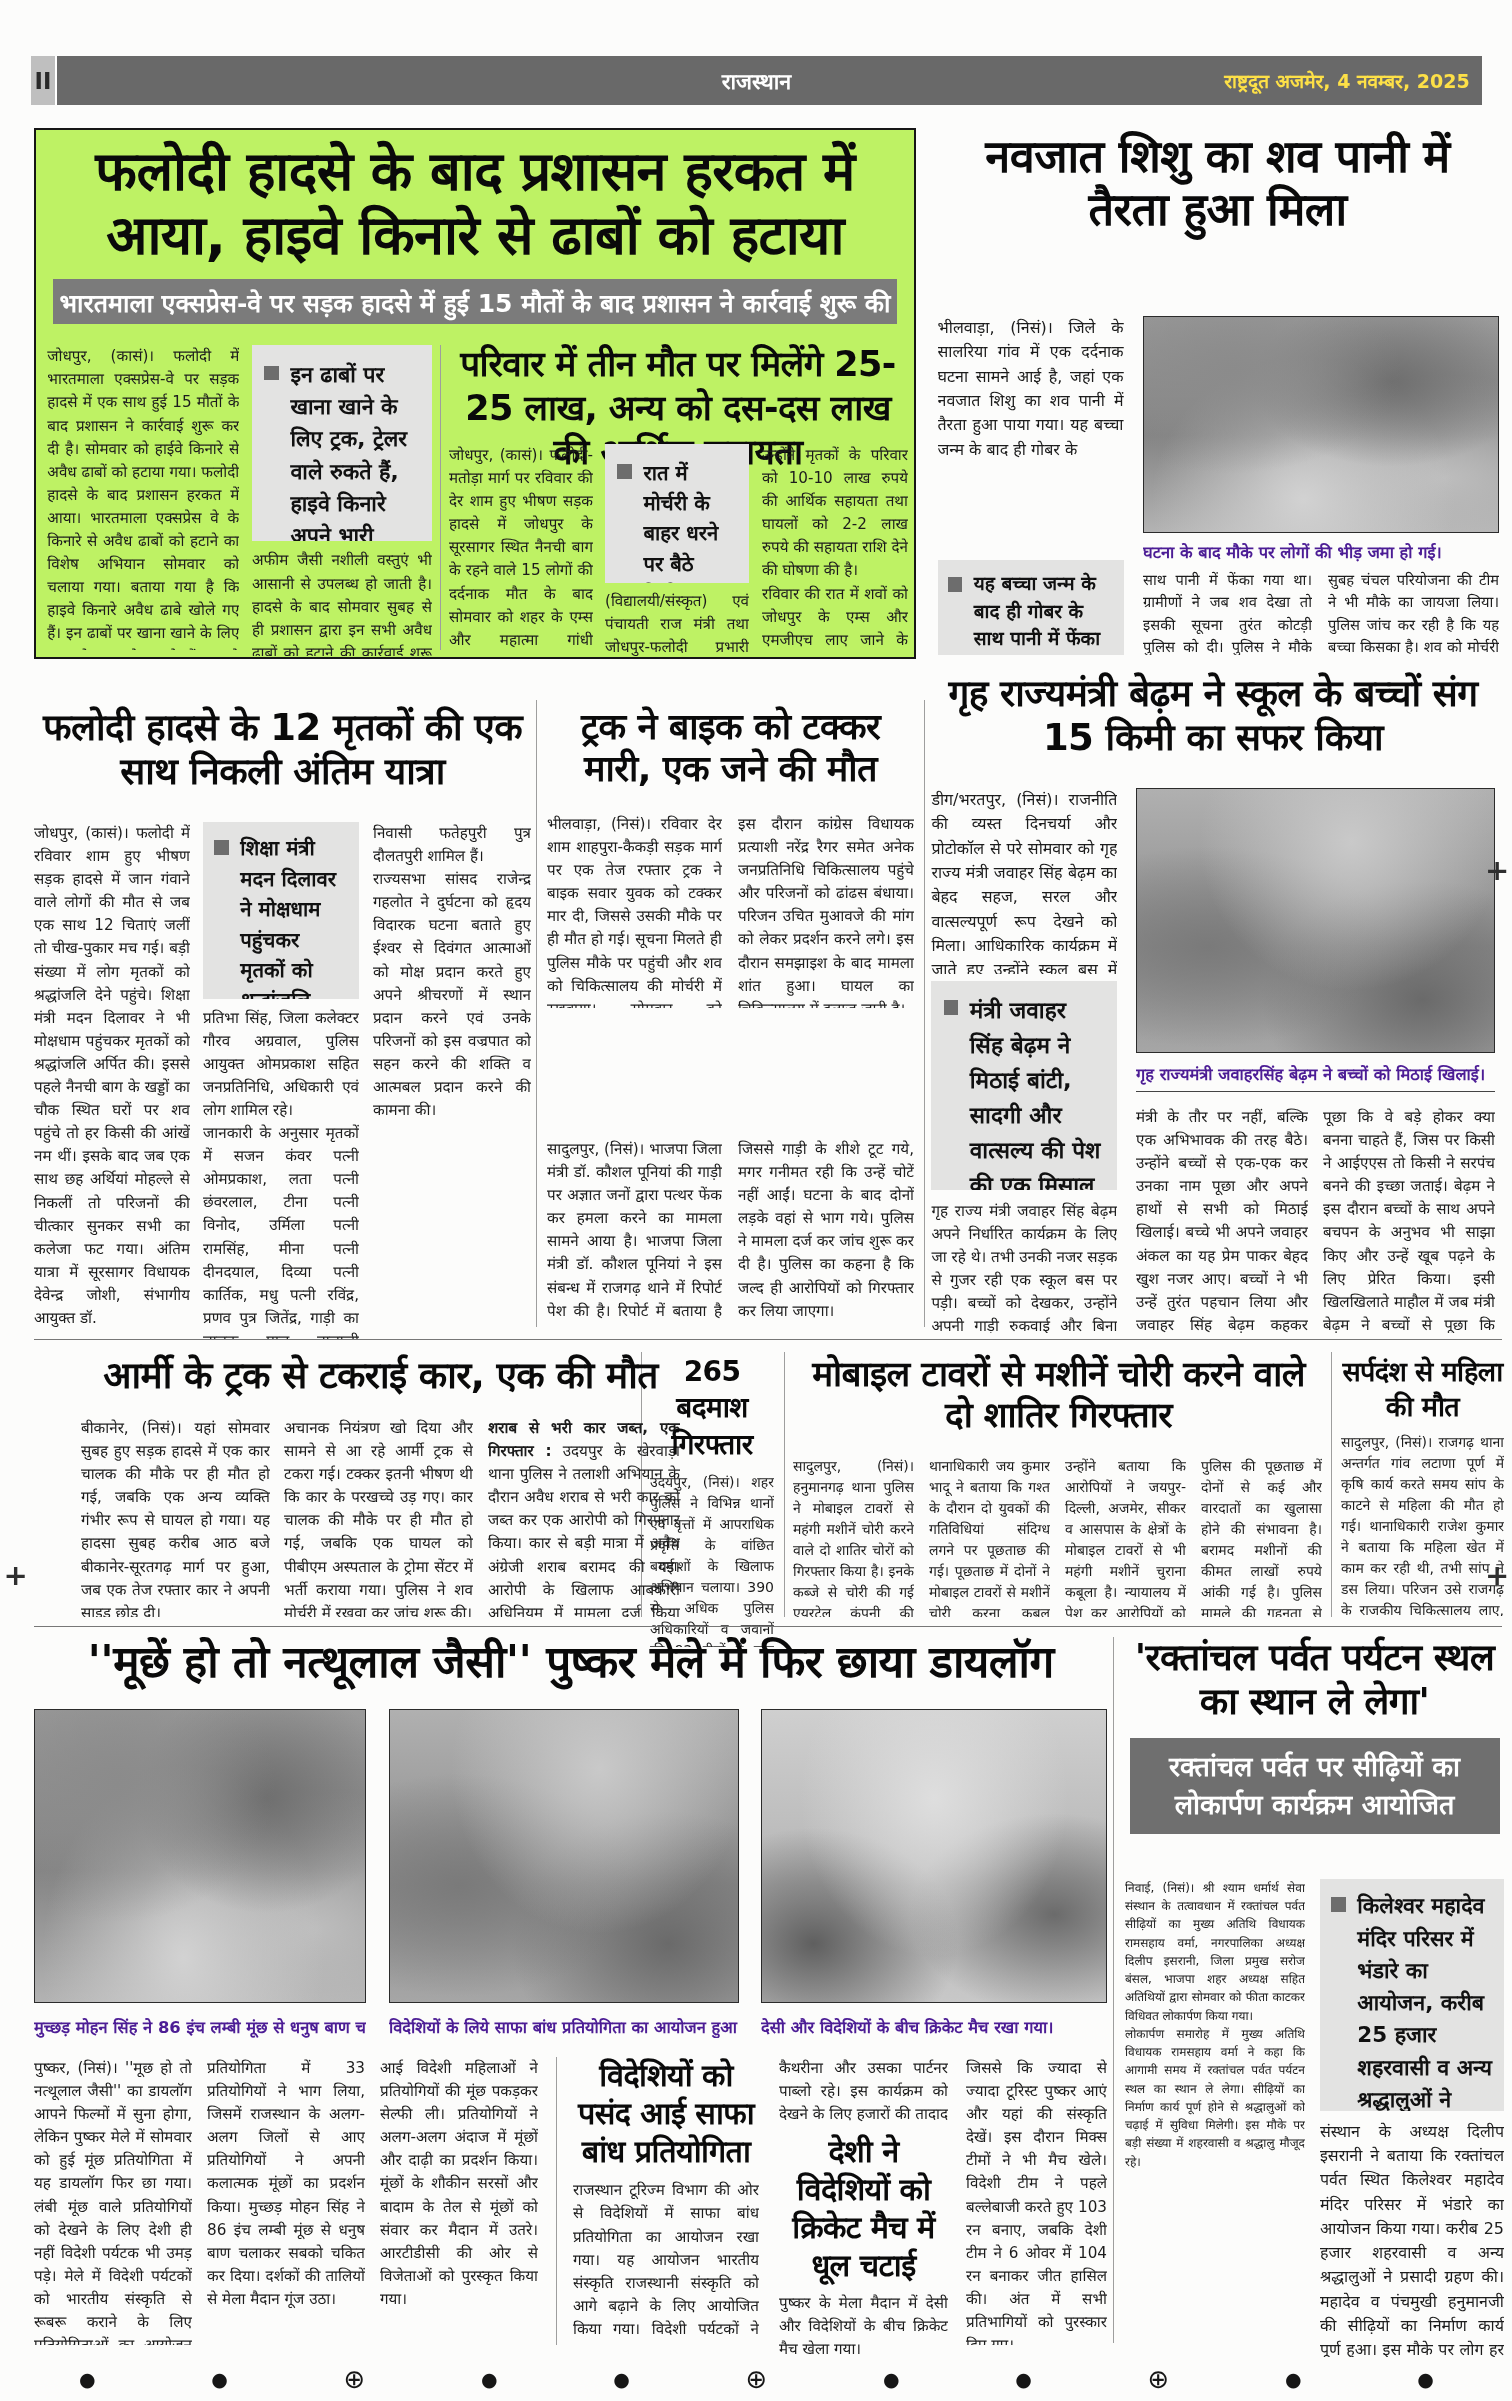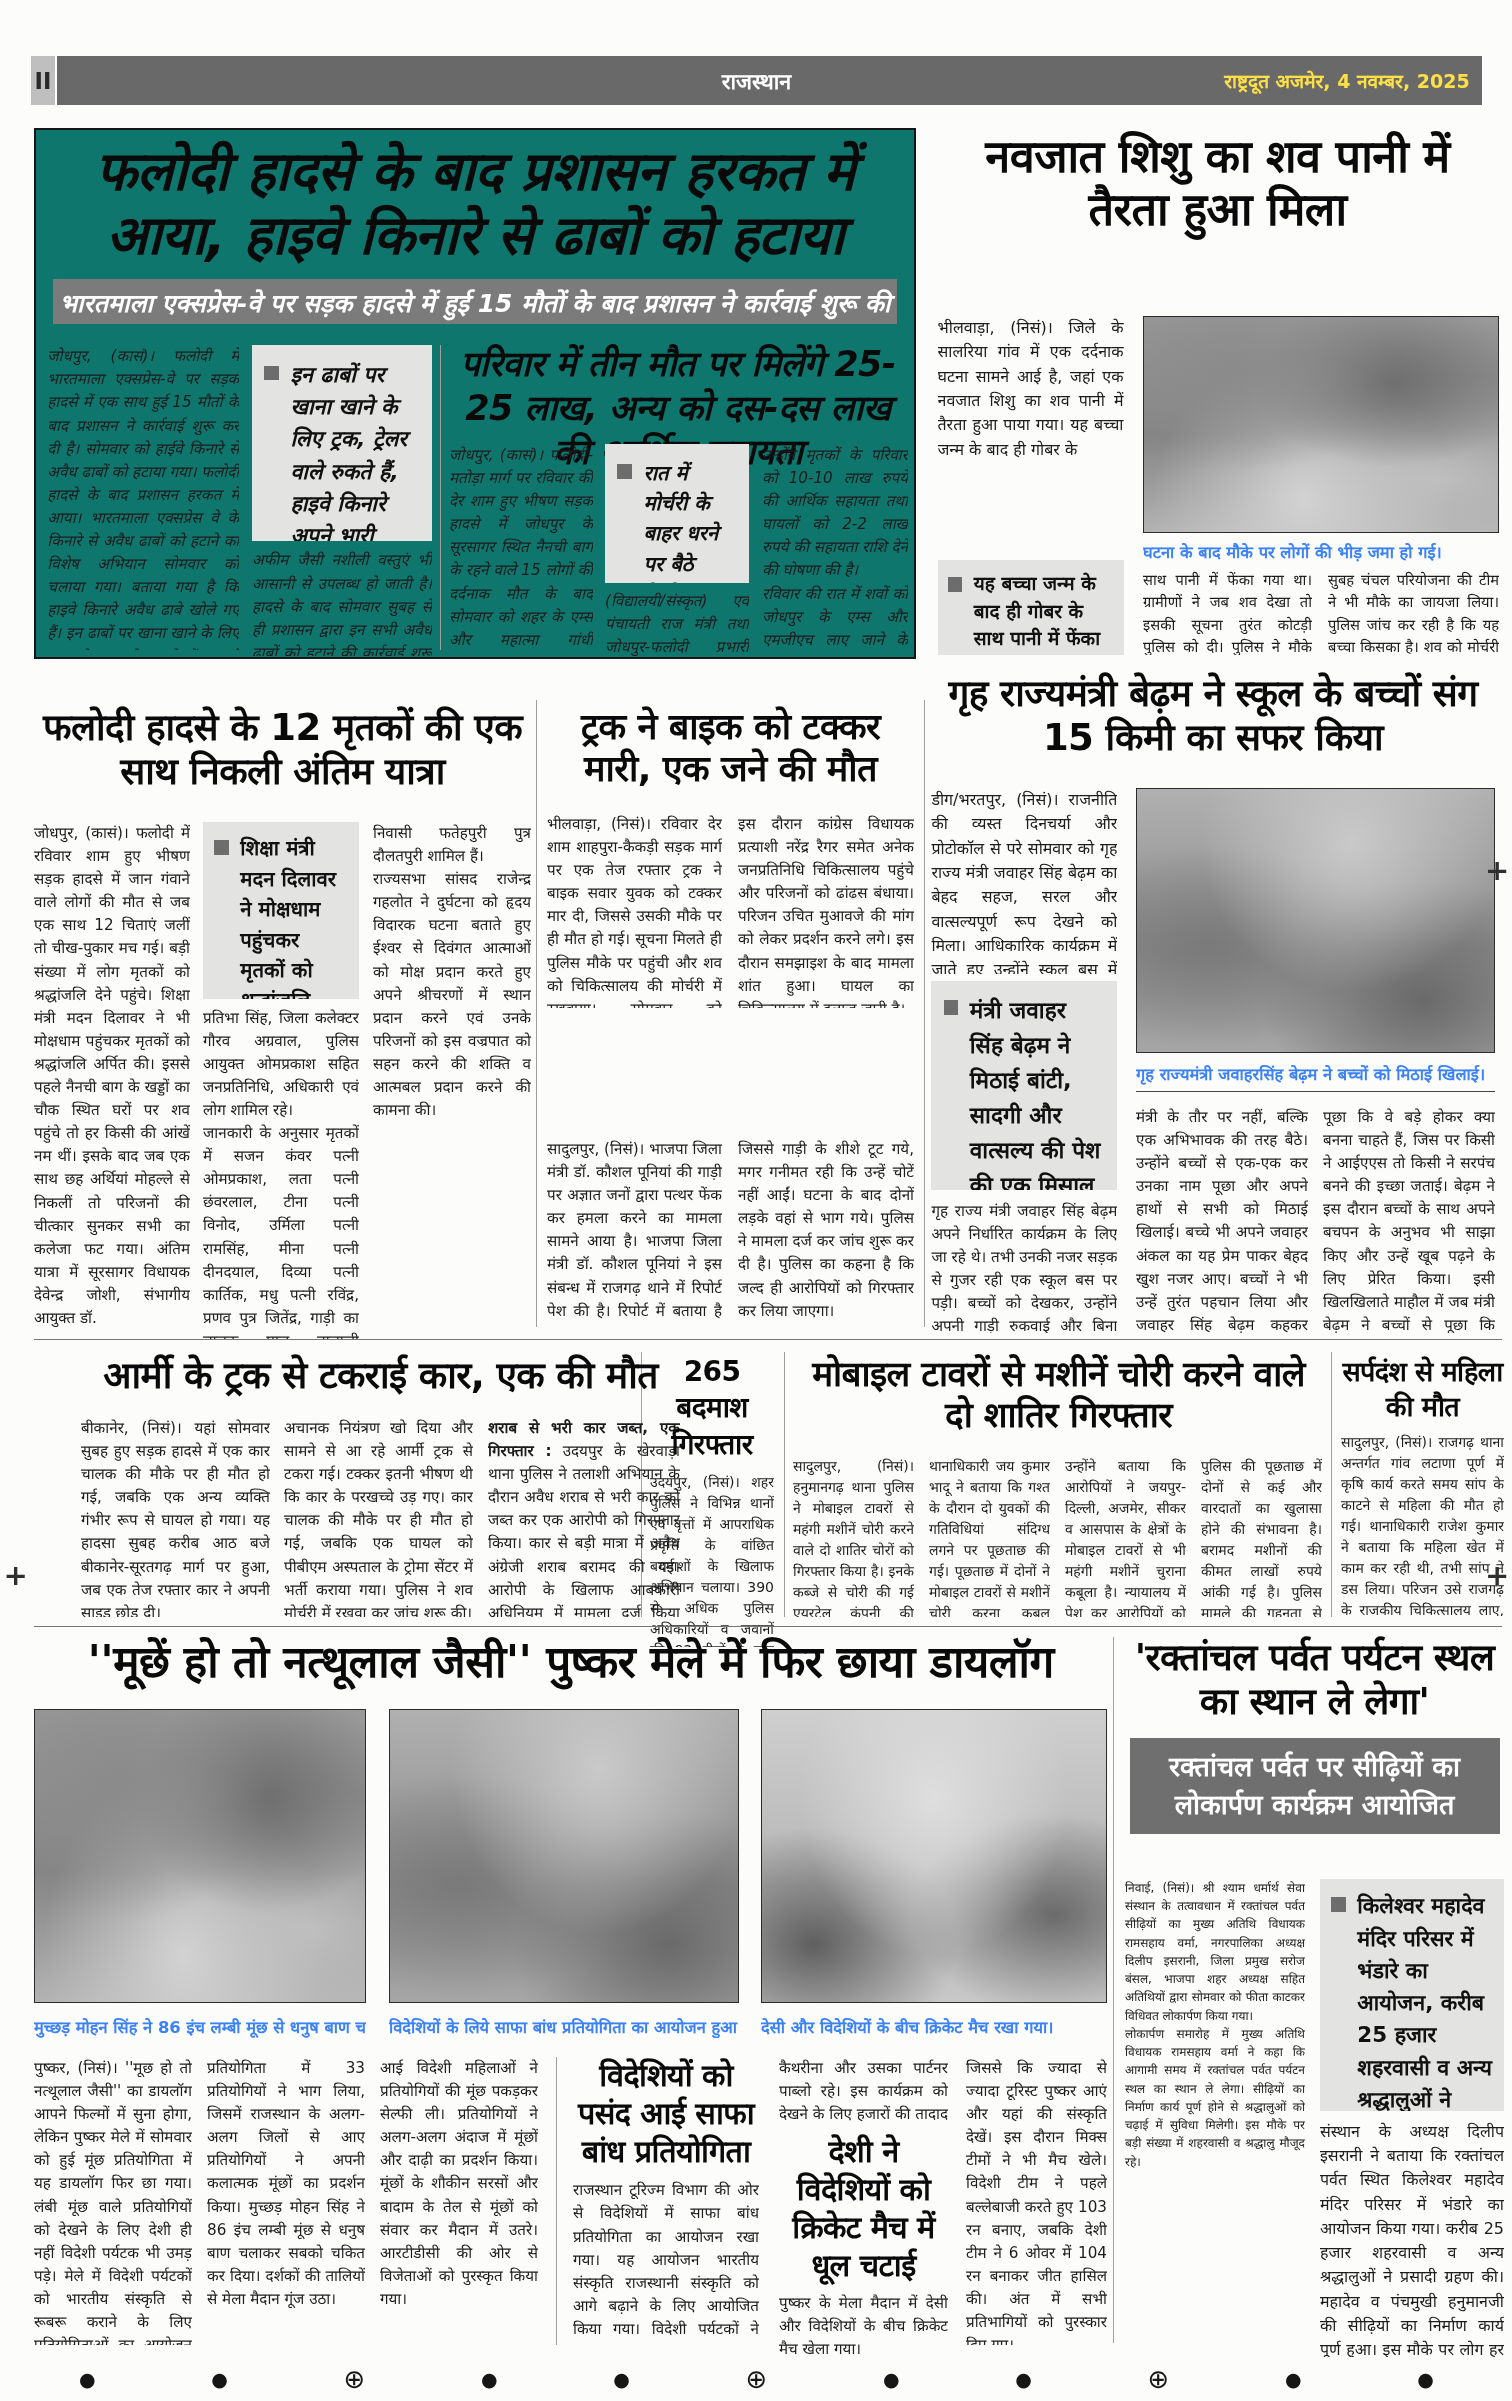--- a/index.html
+++ b/index.html
@@ -6,21 +6,21 @@
   .page{position:relative;width:1512px;height:2401px;background:#fcfcfb;
         font-family:"DejaVu Sans","Liberation Sans",sans-serif;color:#161616;overflow:hidden;}
   .abs{position:absolute;box-sizing:border-box;}
   .hl{font-weight:bold;text-align:center;color:#0a0a0a;line-height:1.18;letter-spacing:-0.6px;}
   .bt{font-size:15.2px;line-height:1.52;text-align:justify;color:#1c1c1c;overflow:hidden;}
   .bt-sm{font-size:14px;line-height:1.5;text-align:justify;color:#1c1c1c;overflow:hidden;}
   .kicker{background:#7b7b7b;color:#ffffff;font-weight:bold;text-align:center;}
   .pullbox{background:#e3e3e2;padding:13.6px 12.4px;font-weight:bold;color:#111;overflow:hidden;}
   .sq{display:inline-block;width:14.7px;height:14.7px;background:#6d6d6d;margin-right:11.3px;flex:0 0 auto;margin-top:6.8px;}
   .pullrow{display:flex;align-items:flex-start;}
-  .caption{font-weight:bold;font-size:16.4px;color:#3b82f6;overflow:hidden;white-space:nowrap;}
+  .caption{font-weight:bold;font-size:16.4px;color:#4c1d95;overflow:hidden;white-space:nowrap;}
   .photo{border:1.7px solid #2b2b2b;background:#9f9f9f;overflow:hidden;}
   .ph-a{background-image:radial-gradient(ellipse at 25% 25%,#8b8b8b 0%,transparent 45%),radial-gradient(ellipse at 70% 30%,#6f6f6f 0%,transparent 40%),radial-gradient(ellipse at 45% 85%,#d2d2d2 0%,transparent 55%),radial-gradient(ellipse at 85% 75%,#bdbdbd 0%,transparent 45%),linear-gradient(180deg,#9a9a9a,#848484 55%,#b3b3b3);}
   .ph-b{background-image:radial-gradient(ellipse at 60% 20%,#c9c9c9 0%,transparent 50%),radial-gradient(ellipse at 20% 60%,#7a7a7a 0%,transparent 45%),radial-gradient(ellipse at 80% 80%,#6a6a6a 0%,transparent 40%),linear-gradient(180deg,#b0b0b0,#8d8d8d 60%,#a6a6a6);}
   .ph-c{background-image:radial-gradient(ellipse at 50% 30%,#dedede 0%,transparent 55%),radial-gradient(ellipse at 15% 80%,#5f5f5f 0%,transparent 35%),radial-gradient(ellipse at 85% 70%,#6b6b6b 0%,transparent 35%),linear-gradient(180deg,#cfcfcf,#b5b5b5 60%,#c8c8c8);}
   .vrule{position:absolute;width:0;border-left:1.1px solid #9e9e9e;}
   .hrule{position:absolute;height:0;border-top:1.7px solid #5a5a5a;}
   .prelines{white-space:pre-line;}
   .b{font-weight:bold;}
   .regmark{position:absolute;font-size:29px;color:#2f2f2f;font-weight:bold;}
 </style>
@@ -33,21 +33,21 @@
     <div class="abs" style="left:0;top:0;width:26px;height:49px;background:#bfbfbf;border-right:2.3px solid #fff;
                 display:flex;align-items:center;justify-content:center;">
       <span style="font-size:22.6px;font-weight:bold;color:#2a2a2a;">II</span>
     </div>
     <div class="abs" style="left:0;right:0;top:0;height:49px;display:flex;align-items:center;justify-content:center;
                 color:#fff;font-size:21.5px;font-weight:bold;">राजस्थान</div>
     <div class="abs" style="right:12.4px;top:0;height:49px;display:flex;align-items:center;
                 color:#fde047;font-size:19px;font-weight:bold;">राष्ट्रदूत अजमेर, 4 नवम्बर, 2025</div>
   </div>
 
-  <div class="abs" style="left:34px;top:128px;width:882px;height:531px;border:2.3px solid #161616;background:#0f766e;font-style:italic;">
+  <div class="abs" style="left:34px;top:128px;width:882px;height:531px;border:2.3px solid #161616;background:#bef264;">
     <div class="hl" style="margin:10.2px 20.3px 0;font-size:54px;">फलोदी हादसे के बाद प्रशासन हरकत में आया, हाइवे किनारे से ढाबों को हटाया</div>
     <div class="kicker" style="margin:11.3px 17px 0;font-size:25px;padding:5.6px 0;">भारतमाला एक्सप्रेस-वे पर सड़क हादसे में हुई 15 मौतों के बाद प्रशासन ने कार्रवाई शुरू की</div>
     <div class="abs" style="left:0;top:213px;width:877px;height:312px;">
       <div class="abs bt prelines" style="left:11.3px;top:2.3px;width:192px;height:305px;">जोधपुर, (कासं)। फलोदी में भारतमाला एक्सप्रेस-वे पर सड़क हादसे में एक साथ हुई 15 मौतों के बाद प्रशासन ने कार्रवाई शुरू कर दी है। सोमवार को हाईवे किनारे से अवैध ढाबों को हटाया गया। फलोदी हादसे के बाद प्रशासन हरकत में आया। भारतमाला एक्सप्रेस वे के किनारे से अवैध ढाबों को हटाने का विशेष अभियान सोमवार को चलाया गया। बताया गया है कि हाइवे किनारे अवैध ढाबे खोले गए हैं। इन ढाबों पर खाना खाने के लिए ट्रक, ट्रेलर वाले रुकते हैं। हाइवे किनारे अपने भारी वाहनों को पार्क कर देते हैं, जिसकी वजह से हादसे होते रहते हैं।
 जानकारी के अनुसार रविवार को भी ढाबे के सामने खड़े ट्रेलर से टेम्पो ट्रेवलर टकराया था। स्थानीय लोगों के अनुसार इन ढाबों पर शराब, डोडा और</div>
       <div class="abs" style="left:216px;top:2.3px;width:180px;height:305px;">
         <div class="pullbox pullrow" style="height:169px;">
           <span class="sq"></span>
           <span style="font-size:21.5px;line-height:1.5;">इन ढाबों पर खाना खाने के लिए ट्रक, ट्रेलर वाले रुकते हैं, हाइवे किनारे अपने भारी वाहनों को पार्क कर देते हैं, जिसकी वजह से हादसे होते रहते हैं</span>
         </div>

